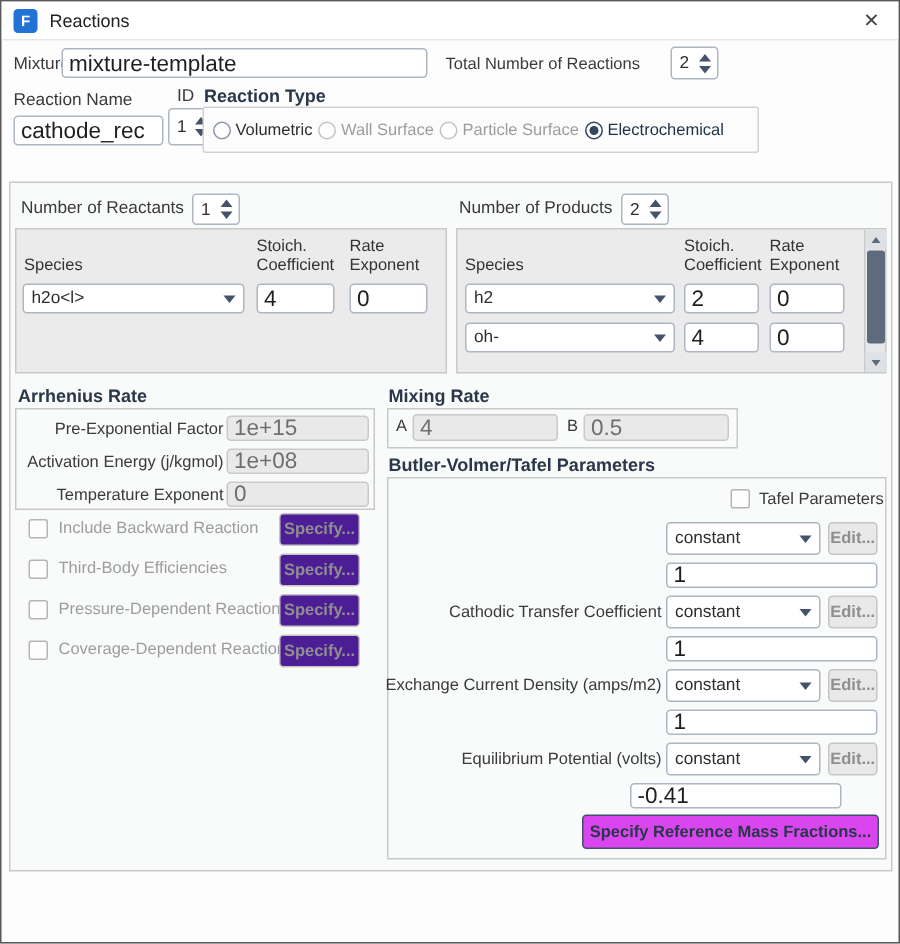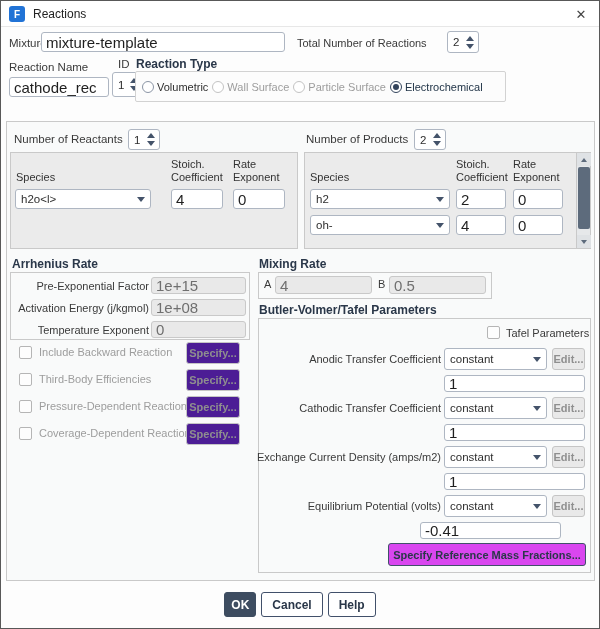--- a/index.html
+++ b/index.html
@@ -129,21 +129,21 @@
   <div class="table-panel" style="left:9px; top:151px; width:288px; height:97px;"></div>
   <div class="th" style="left:15px; top:170px;">Species</div>
   <div class="th" style="left:170px; top:157px;">
     <div>Stoich.</div>
     <div>Coefficient</div>
   </div>
   <div class="th" style="left:232px; top:157px;">
     <div>Rate</div>
     <div>Exponent</div>
   </div>
-  <div class="dropdown" style="left:14px; top:188px; width:136px; height:20px;">
+  <div class="dropdown" style="left:14px; top:188px; width:148px; height:20px;">
     <span class="dd-txt">h2o&lt;l&gt;</span>
     <span class="dd-arrow"></span>
   </div>
   <input class="input" style="left: 170px; top: 188px; width: 52px; height: 20px;" value="4">
   <input class="input" style="left: 232px; top: 188px; width: 52px; height: 20px;" value="0">
 
   <div class="table-panel" style="left:303px; top:151px; width:287px; height:97px;"></div>
   <div class="th" style="left:309px; top:170px;">Species</div>
   <div class="th" style="left:455px; top:157px;">
     <div>Stoich.</div>
@@ -206,21 +206,20 @@
   <div class="lbl lbl-sm" style="left:263px; top:277px;">A</div>
   <input class="input dis" style="left: 274px; top: 275px; width: 97px; height: 18px;" value="4">
   <div class="lbl lbl-sm" style="left:377px; top:277px;">B</div>
   <input class="input dis" style="left: 388px; top: 275px; width: 97px; height: 18px;" value="0.5">
 
   <div class="bold-head" style="left:258px; top:302px;">Butler-Volmer/Tafel Parameters</div>
   <div class="section-box" style="left:257px; top:317px; width:333px; height:255px;"></div>
   <div class="checkbox" style="left:486px; top:325px;"></div>
   <div class="lbl lbl-sm" style="left:505px; top:326px;">Tafel Parameters</div>
 
-  <div class="r-label" style="left:262px; top:352px; width:178px;">Anodic Transfer Coefficient</div>
   <div class="dropdown" style="left:443px; top:347px; width:103px; height:22px;">
     <span class="dd-txt">constant</span>
     <span class="dd-arrow"></span>
   </div>
   <div class="btn-edit" style="left:551px; top:347px; width:33px; height:22px;">Edit...</div>
   <input class="input" style="left: 443px; top: 374px; width: 141px; height: 17px;" value="1">
 
   <div class="r-label" style="left:262px; top:401px; width:178px;">Cathodic Transfer Coefficient</div>
   <div class="dropdown" style="left:443px; top:396px; width:103px; height:22px;">
     <span class="dd-txt">constant</span>
@@ -240,19 +239,14 @@
   <div class="r-label" style="left:262px; top:499px; width:178px;">Equilibrium Potential (volts)</div>
   <div class="dropdown" style="left:443px; top:494px; width:103px; height:22px;">
     <span class="dd-txt">constant</span>
     <span class="dd-arrow"></span>
   </div>
   <div class="btn-edit" style="left:551px; top:494px; width:33px; height:22px;">Edit...</div>
   <input class="input" style="left: 419px; top: 521px; width: 141px; height: 17px;" value="-0.41">
 
   <div class="btn-outline" style="left:387px; top:542px; width:198px; height:23px;">Specify Reference Mass Fractions...</div>
 
-  <div class="footer">
-    <div class="btn-primary">OK</div>
-    <div class="btn-foot">Cancel</div>
-    <div class="btn-foot">Help</div>
-  </div>
 
 </div>
 
 </body></html>

